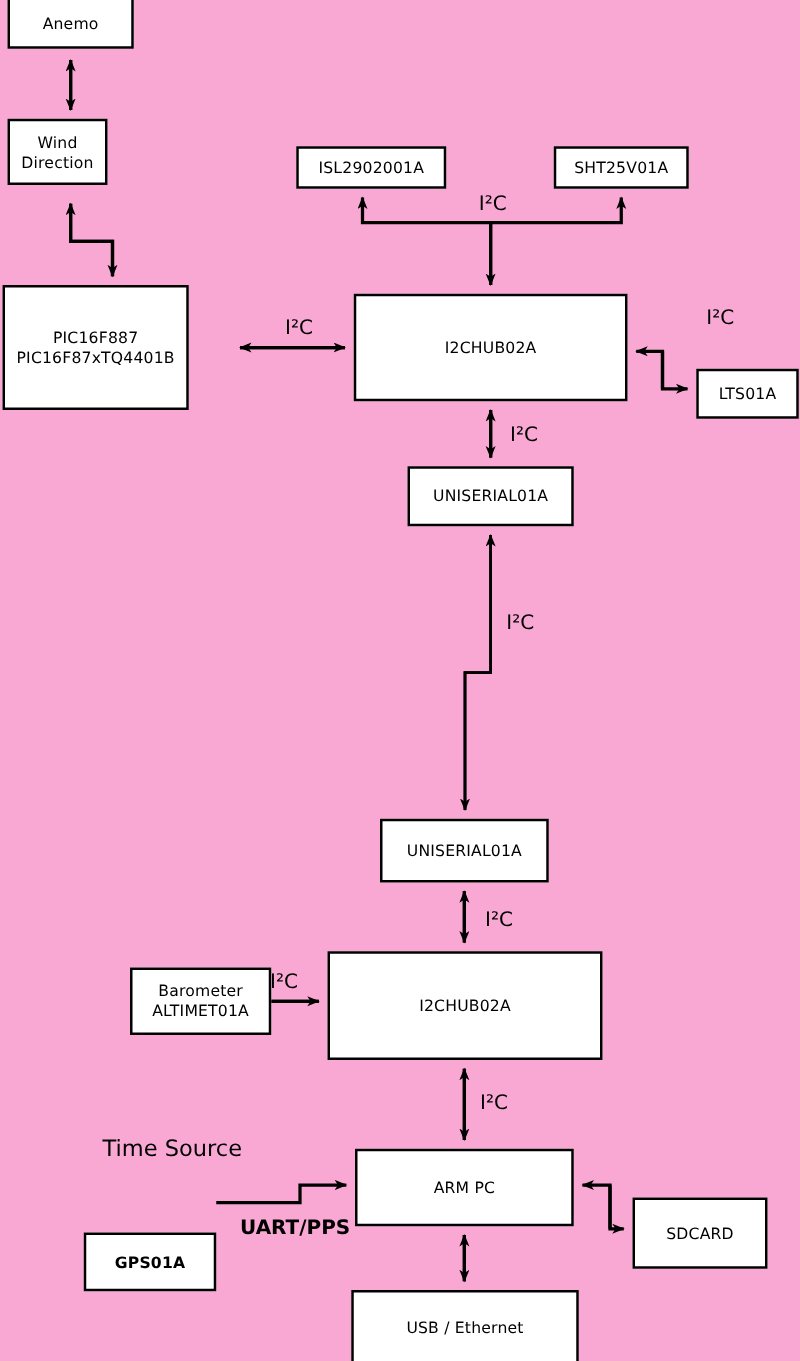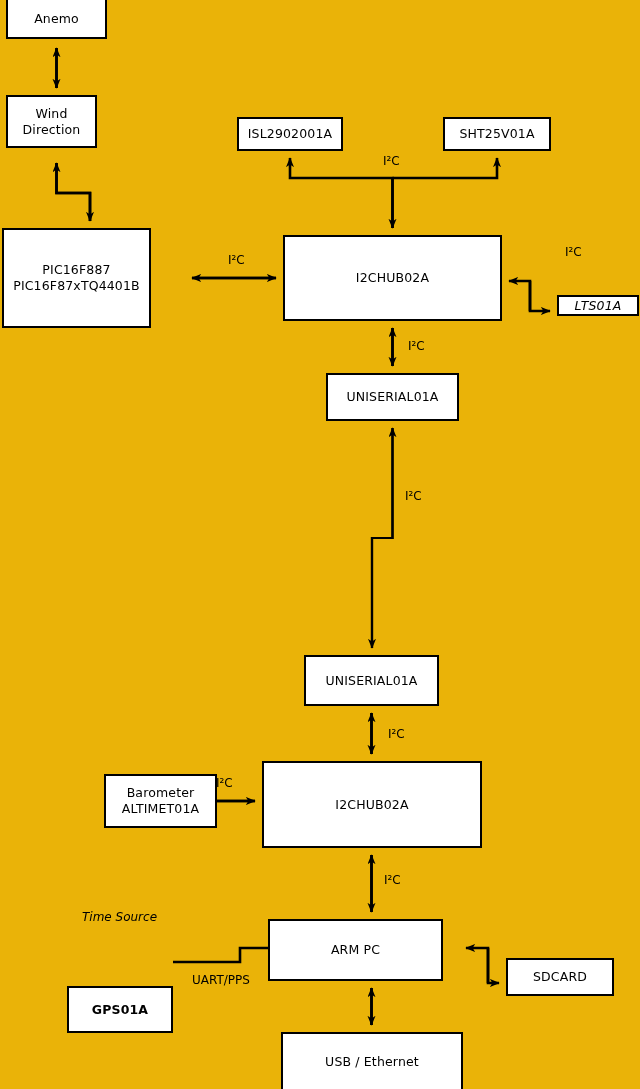--- a/index.html
+++ b/index.html
@@ -5,21 +5,21 @@
 <style>
   html, body {
     margin: 0;
     padding: 0;
     background: #ffffff;
   }
   #diagram-root {
     position: relative;
     width: 640px;
     height: 1089px;
-    background: #eab308;
+    background: #f9a8d4;
     font-family: "DejaVu Sans", "Liberation Sans", sans-serif;
     overflow: hidden;
   }
   svg.connectors {
     position: absolute;
     left: 0;
     top: 0;
     width: 640px;
     height: 1089px;
     pointer-events: none;
@@ -36,34 +36,33 @@
     color: #000000;
     font-size: 12.5px;
     line-height: 1.28;
     letter-spacing: 0.15px;
     white-space: pre-line;
     z-index: 2;
   }
   .edge-label {
     position: absolute;
     color: #000000;
-    font-size: 12px;
+    font-size: 16px;
     line-height: 1;
     white-space: nowrap;
     z-index: 3;
     background: transparent;
   }
   .free-label {
     position: absolute;
     color: #000000;
-    font-size: 12px;
+    font-size: 18px;
     line-height: 1;
     white-space: nowrap;
     z-index: 3;
-    font-style: italic;
   }
 </style>
 </head>
 <body>
 
 <div id="diagram-root">
 
   <svg class="connectors" viewBox="0 0 640 1089" xmlns="http://www.w3.org/2000/svg">
     <defs>
       <marker id="ah" markerWidth="12" markerHeight="12" refX="9.2" refY="4" orient="auto" markerUnits="userSpaceOnUse">
@@ -132,64 +131,64 @@
     </g>
 
     <g>
       <line x1="371.5" y1="988" x2="371.5" y2="1025" stroke="#000" stroke-width="2.6" marker-end="url(#ah)"></line>
       <line x1="371.5" y1="1025" x2="371.5" y2="988" stroke="#000" stroke-width="2.6" marker-end="url(#ah)"></line>
     </g>
   </svg>
 
   <div class="node" style="left: 6px; top: -2px; width: 101px; height: 41px;">Anemo</div>
 
-  <div class="node" style="left: 6px; top: 95px; width: 91px; height: 53px;">Wind
+  <div class="node" style="left: 6px; top: 95px; width: 80px; height: 53px;">Wind
 Direction</div>
 
   <div class="node" style="left: 2px; top: 228px; width: 149px; height: 100px;">PIC16F887
 PIC16F87xTQ4401B</div>
 
-  <div class="node" style="left: 237px; top: 117px; width: 106px; height: 34px;">ISL2902001A</div>
+  <div class="node" style="left: 237px; top: 117px; width: 120px; height: 34px;">ISL2902001A</div>
 
   <div class="node" style="left: 443px; top: 117px; width: 108px; height: 34px;">SHT25V01A</div>
 
   <div class="node" style="left: 283px; top: 235px; width: 219px; height: 86px;">I2CHUB02A</div>
 
-  <div class="node" style="left: 557px; top: 295px; width: 82px; height: 21px; font-style: italic;">LTS01A</div>
+  <div class="node" style="left: 557px; top: 295px; width: 82px; height: 40px;">LTS01A</div>
 
   <div class="node" style="left: 326px; top: 373px; width: 133px; height: 48px;">UNISERIAL01A</div>
 
   <div class="node" style="left: 304px; top: 655px; width: 135px; height: 51px;">UNISERIAL01A</div>
 
   <div class="node" style="left: 262px; top: 761px; width: 220px; height: 87px;">I2CHUB02A</div>
 
   <div class="node" style="left: 76px; top: 774px; width: 113px; height: 54px; margin-left: 28px;">Barometer
 ALTIMET01A</div>
 
   <div class="node" style="left: 67px; top: 986px; width: 106px; height: 47px; font-weight: bold;">GPS01A</div>
 
-  <div class="node" style="left: 268px; top: 919px; width: 175px; height: 62px;">ARM PC</div>
+  <div class="node" style="left: 284px; top: 919px; width: 175px; height: 62px;">ARM PC</div>
 
-  <div class="node" style="left: 506px; top: 958px; width: 108px; height: 38px;">SDCARD</div>
+  <div class="node" style="left: 506px; top: 958px; width: 108px; height: 57px;">SDCARD</div>
 
   <div class="node" style="left: 281px; top: 1032px; width: 182px; height: 60px;">USB / Ethernet</div>
 
   <div class="edge-label" style="left: 383px; top: 155px;">I²C</div>
 
   <div class="edge-label" style="left: 228px; top: 254px;">I²C</div>
 
   <div class="edge-label" style="left: 565px; top: 246px;">I²C</div>
 
   <div class="edge-label" style="left: 408px; top: 340px;">I²C</div>
 
   <div class="edge-label" style="left: 405px; top: 490px;">I²C</div>
 
   <div class="edge-label" style="left: 388px; top: 728px;">I²C</div>
 
   <div class="edge-label" style="left: 216px; top: 777px;">I²C</div>
 
   <div class="edge-label" style="left: 384px; top: 874px;">I²C</div>
 
-  <div class="edge-label" style="left: 192px; top: 974px;">UART/PPS</div>
+  <div class="edge-label" style="left: 192px; top: 974px; font-weight: bold;">UART/PPS</div>
 
   <div class="free-label" style="left: 82px; top: 911px;">Time Source</div>
 
 </div>
 
 </body></html>

